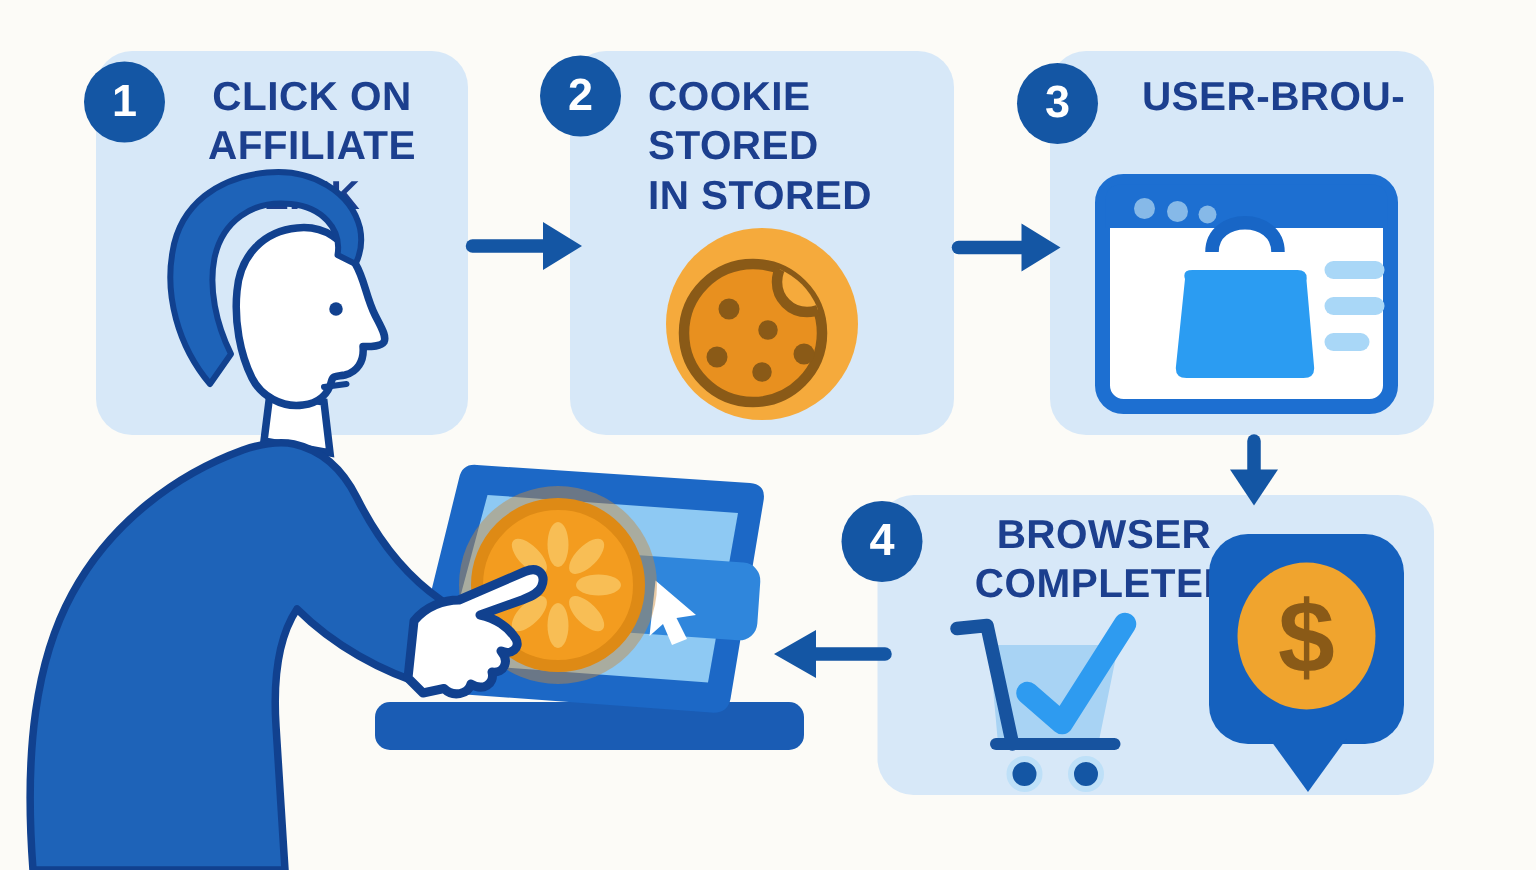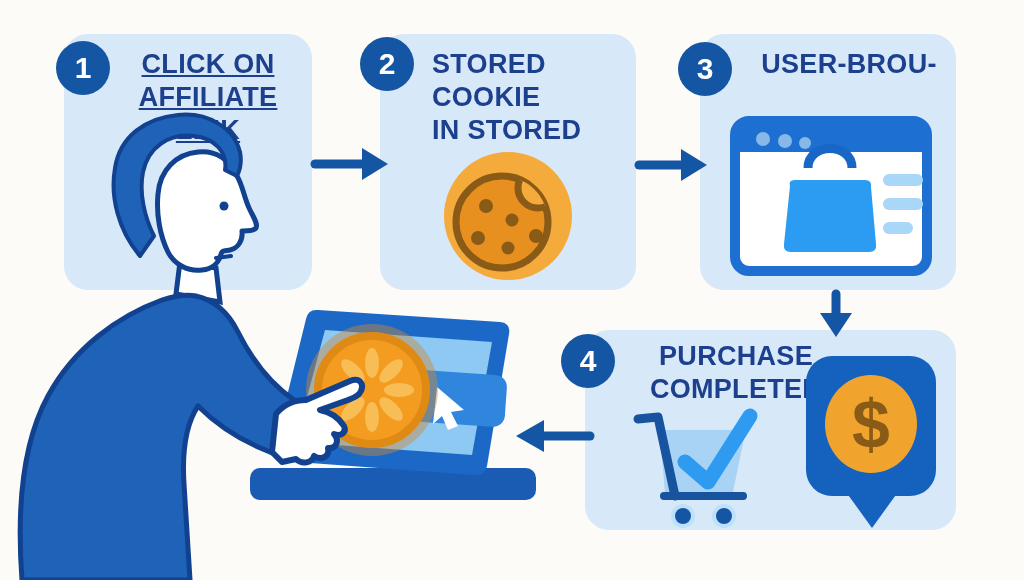--- a/index.html
+++ b/index.html
@@ -24,21 +24,21 @@
     font-size:30px;font-weight:700;
   }
   .p1 .step-circle{left:-8px;top:7px;}
   .p2 .step-circle{left:-20px;top:3px;}
   .p3 .step-circle{left:-22px;top:8px;}
   .p4 .step-circle{left:-24px;top:4px;}
   .panel-title{
     position:absolute;color:var(--title,#1C3F8E);
     font-weight:700;font-size:27px;line-height:1.22;letter-spacing:.3px;
   }
-  .p1 .panel-title{left:44px;right:4px;top:14px;text-align:center;text-decoration:underline;}
+  .p1 .panel-title{left:44px;right:4px;top:14px;text-align:center;}
   .p2 .panel-title{left:52px;top:14px;text-align:left;}
   .p3 .panel-title{left:48px;right:6px;top:14px;text-align:center;}
   .p4 .panel-title{left:36px;top:10px;width:230px;text-align:center;}
   .icon-svg{position:absolute;}
   .overlay{position:absolute;inset:0;pointer-events:none;}
 </style>
 </head>
 <body>
 
 <div class="canvas">
@@ -51,22 +51,22 @@
       <div>CLICK ON</div>
       <div>AFFILIATE LINK</div>
     </div>
   </div>
 
   <div class="panel p2">
     <div class="step-circle">
       <span>2</span>
     </div>
     <div class="panel-title">
+      <div>COOKIE</div>
       <div>STORED</div>
-      <div>COOKIE</div>
       <div>IN STORED</div>
     </div>
 
     <svg class="icon-svg" style="left:40px;top:110px;" width="180" height="146" viewBox="0 0 180 146">
       <circle cx="88" cy="72" r="64" fill="var(--cookie-outer)"></circle>
       <clipPath id="cookieClip">
           <circle cx="82" cy="78" r="46"></circle>
         </clipPath>
       <circle cx="82" cy="78" r="46" fill="var(--cookie-body)" stroke="var(--cookie-brown)" stroke-width="7"></circle>
       <circle cx="118" cy="44" r="20" fill="var(--cookie-outer)" stroke="var(--cookie-brown)" stroke-width="7" clip-path="url(#cookieClip)"></circle>
@@ -98,21 +98,21 @@
       <rect x="153" y="82" width="40" height="12" rx="6" fill="var(--line-light)"></rect>
       <rect x="153" y="106" width="30" height="12" rx="6" fill="var(--line-light)"></rect>
     </svg>
   </div>
 
   <div class="panel p4">
     <div class="step-circle">
       <span>4</span>
     </div>
     <div class="panel-title">
-      <div>PURCHASE</div>
+      <div>BROWSER</div>
       <div>COMPLETED</div>
     </div>
 
     <svg class="icon-svg" style="left:45px;top:70px;" width="140" height="130" viewBox="0 0 140 130">
       <path d="M 30,36 Q 26,32 33,30 L 108,30 Q 116,30 114,38 L 103,92 L 35,92 Z" fill="var(--cart-basket)"></path>
       <path d="M 8,19 L 28,17 L 45,96" fill="none" stroke="var(--cart-outline)" stroke-width="9" stroke-linecap="round" stroke-linejoin="round"></path>
       <path d="M 34,96 L 113,96" stroke="var(--cart-outline)" stroke-width="8" stroke-linecap="round"></path>
       <path d="M 55,62 L 78,82 L 120,16" fill="none" stroke="var(--check-blue)" stroke-width="15" stroke-linecap="round" stroke-linejoin="round"></path>
       <circle cx="53" cy="116" r="10" fill="var(--step-circle)" stroke="#BEE0F8" stroke-width="4"></circle>
       <circle cx="94" cy="116" r="10" fill="var(--step-circle)" stroke="#BEE0F8" stroke-width="4"></circle>

